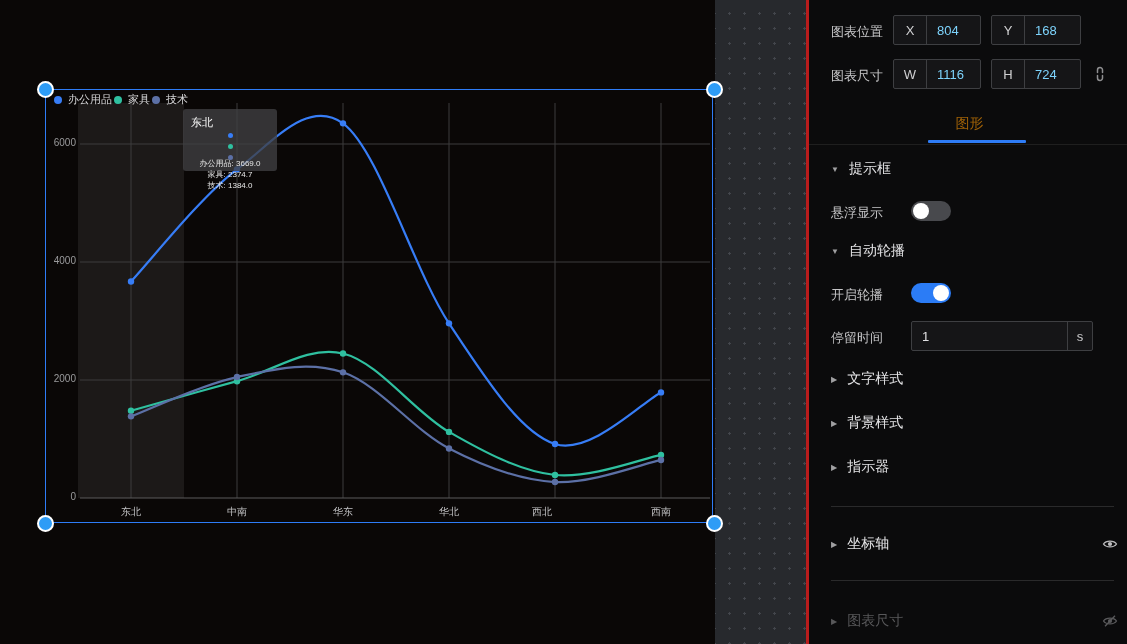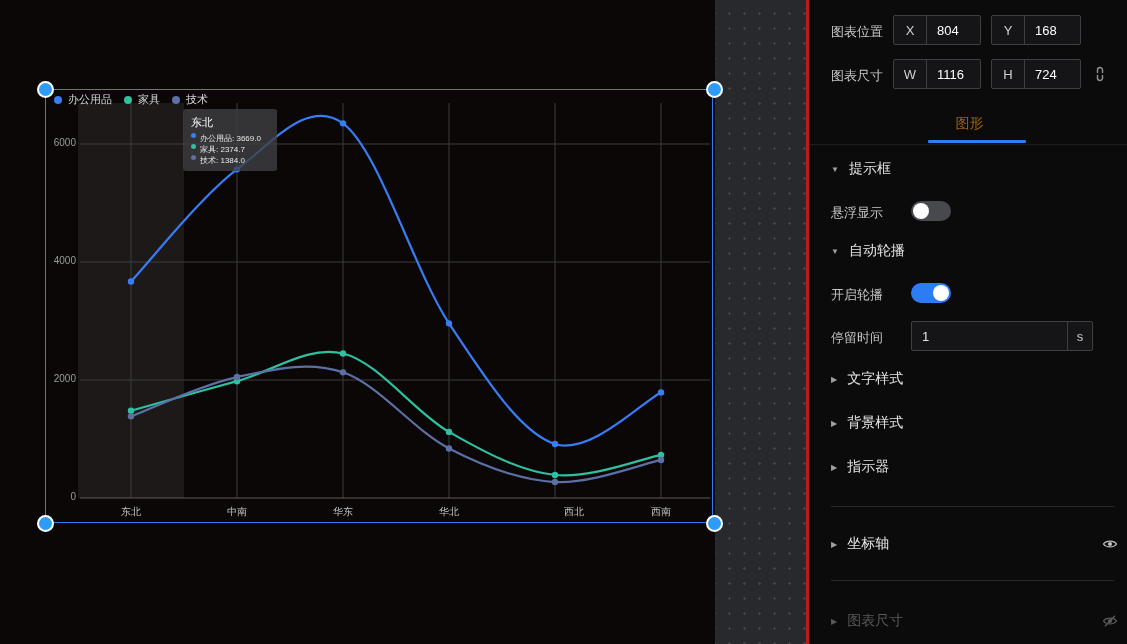--- a/index.html
+++ b/index.html
@@ -8,43 +8,43 @@
        -webkit-font-smoothing:antialiased;}
   
   .canvas{position:absolute;left:0;top:0;width:715px;height:644px;background:#0a0706;}
   .dotstrip{position:absolute;left:715px;top:0;width:91px;height:644px;background:#27292d;
             background-image:radial-gradient(circle,#43464c 1.2px,transparent 1.4px);
             background-size:15px 15px;background-position:7px 6px;}
   .sel-border{position:absolute;left:45px;top:89px;width:668px;height:434px;
               border:1px solid #2e7cf6;box-sizing:border-box;}
   .handle{position:absolute;width:13px;height:13px;border-radius:50%;
           background:#2e9cf6;border:2px solid #fff;box-sizing:content-box;z-index:30;}
-  .legend{position:absolute;left:54px;top:92px;display:flex;gap:12px;align-items:center;z-index:12;}
+  .legend{position:absolute;left:54px;top:92px;display:flex;gap:2px;align-items:center;z-index:12;}
   .legend-item{display:flex;gap:6px;align-items:center;}
   .legend-dot{width:8px;height:8px;border-radius:50%;}
   .legend-label{font-size:11px;color:#d8d8da;}
   .axis-label-y{position:absolute;width:46px;text-align:right;font-size:10px;color:#9a9a9c;z-index:5;}
   .axis-label-x{position:absolute;width:80px;text-align:center;font-size:10px;color:#c2c2c4;z-index:5;}
   .tooltip{position:absolute;left:183px;top:109px;width:78px;background:rgba(64,64,66,0.78);
            border-radius:3px;padding:6px 8px 5px 8px;z-index:25;}
   .tooltip-title{font-size:11px;color:#fff;margin-bottom:3px;}
-  .trow{display:flex;align-items:flex-start;gap:4px;height:11px;font-size:8px;color:#e8e8e8;white-space:nowrap;}
+  .trow{display:flex;align-items:center;gap:20px;height:11px;font-size:8px;color:#e8e8e8;white-space:nowrap;flex-direction:column;}
   .tdot{width:5px;height:5px;border-radius:50%;flex:0 0 auto;}
   .badge{position:absolute;left:298px;top:540px;width:163px;height:25px;background:#3f9bef;
          border-radius:3px;display:flex;align-items:center;justify-content:center;gap:11px;
          color:#fff;font-size:13px;font-weight:bold;z-index:20;}
   
   .panel{position:absolute;left:806px;top:0;width:384px;height:644px;background:#0b0b0c;
          border-left:3px solid #b91c1c;box-sizing:border-box;color:#c6c6c8;}
   .prow-label{position:absolute;left:22px;font-size:13px;color:#c6c6c8;}
   .igroup{position:absolute;height:30px;display:flex;align-items:stretch;border:1px solid #3e3f42;
           border-radius:2px;background:#151517;box-sizing:border-box;}
   .igroup .prefix{width:32px;display:flex;align-items:center;justify-content:center;
                   font-size:13px;color:#d0d0d2;border-right:1px solid #3e3f42;}
-  .igroup .val{flex:1;display:flex;align-items:center;padding-left:10px;font-size:13px;color:#ffffff;}
+  .igroup .val{flex:1;display:flex;align-items:center;padding-left:10px;font-size:13px;color:#7dd3fc;}
   .tabs{position:absolute;left:0;top:103px;width:321px;height:42px;display:flex;
         border-bottom:1px solid #1f1f1f;box-sizing:border-box;}
   .tab{flex:1;text-align:center;line-height:40px;font-size:14px;color:#a16207;cursor:pointer;}
   .tab.active{color:#2e7cf6;}
   .tab-underline{position:absolute;left:119px;top:140px;width:98px;height:3px;
                  background:#2e7cf6;border-radius:1px;}
   .sec-header{position:absolute;left:22px;font-size:14px;color:#e4e4e6;display:flex;
               align-items:center;gap:10px;}
   .tri{font-size:8px;color:#a0a0a2;}
   .toggle{position:absolute;left:102px;width:40px;height:20px;border-radius:10px;}
@@ -148,21 +148,21 @@
   <div class="handle" style="left:705.5px;top:514.5px"></div>
 
 <div class="axis-label-y" style="left: 30px; top: 491px;">0</div>
     <div class="axis-label-y" style="left: 30px; top: 373px;">2000</div>
     <div class="axis-label-y" style="left: 30px; top: 255px;">4000</div>
     <div class="axis-label-y" style="left: 30px; top: 137px;">6000</div>
     <div class="axis-label-x" style="left: 91px; top: 505px;">东北</div>
     <div class="axis-label-x" style="left: 197px; top: 505px;">中南</div>
     <div class="axis-label-x" style="left: 303px; top: 505px; font-family: Liberation Mono, monospace;">华东</div>
     <div class="axis-label-x" style="left: 409px; top: 505px;">华北</div>
-    <div class="axis-label-x" style="left: 534px; top: 505px;">西北</div>
+    <div class="axis-label-x" style="left: 502px; top: 505px;">西北</div>
     <div class="axis-label-x" style="left: 621px; top: 505px;">西南</div>
   </div>
 <div class="dotstrip"></div>
 
 <div class="panel">
 
   <span class="prow-label" style="top:23px">图表位置</span>
   <div class="igroup" style="left:84px;top:15px;width:88px">
     <span class="prefix">X</span>
     <span class="val">804</span>

